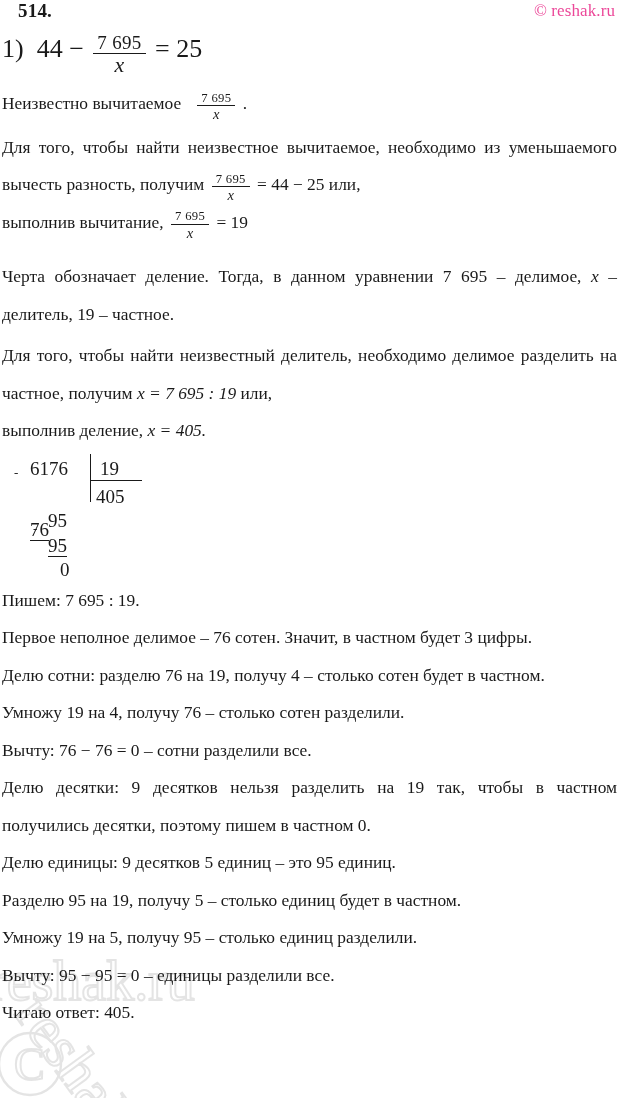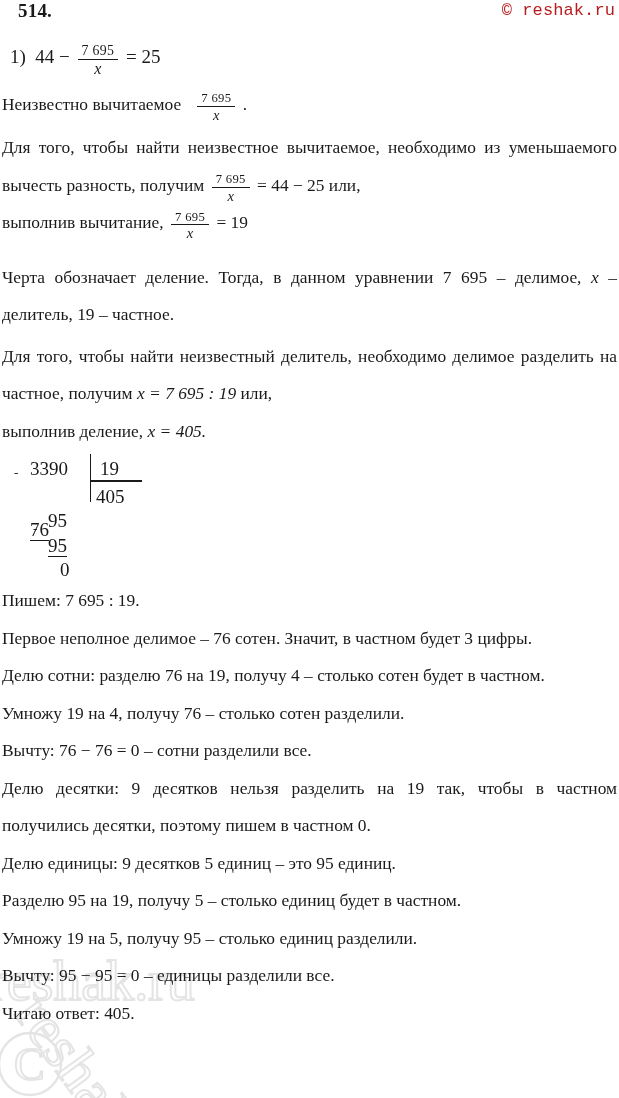--- a/index.html
+++ b/index.html
@@ -26,25 +26,24 @@
     padding: 4px 0 0 0;
   }
 
   
   .wm-corner {
     position: absolute;
     top: 2px;
     right: 4px;
     font-size: 17px;
     line-height: 1;
-    color: #b91c1c;
+    color: #ec4899;
     letter-spacing: 0.1px;
     white-space: nowrap;
     z-index: 5;
-    font-family: Liberation Mono, monospace;
   }
   .wm-big {
     position: absolute;
     left: -14px;
     top: 952px;
     width: 260px;
     height: 150px;
     z-index: 0;
     pointer-events: none;
     opacity: 0.55;
@@ -73,22 +72,22 @@
     font-size: 17.4px;
     line-height: 37.5px;
     text-align: justify;
     text-justify: inter-word;
     white-space: normal;
   }
   p.line.last { text-align: left; }
   p.noj { text-align: left; }
 
   .eqline {
-    margin: 8px;
-    font-size: 19px;
+    margin: 0;
+    font-size: 26px;
     line-height: 37.5px;
   }
 
   
   .frac {
     display: inline-block;
     vertical-align: -0.52em;
     text-align: center;
     line-height: 1;
     margin: 0 3px;
@@ -232,21 +231,21 @@
     <p class="line noj">
       <span>выполнив деление,</span>
       <span class="ital">x = 405.</span>
     </p>
   </div>
 
   <div class="division">
 
     <span class="minus-sm" style="left:14px; top:16px;">-</span>
 
-    <span class="cell" style="left:30px; top:9px;">3390</span>
+    <span class="cell" style="left:30px; top:9px;">6176</span>
 
     <span class="vbar" style="left:90px; top:4px; height:48px;"></span>
 
     <span class="cell" style="left:100px; top:9px;">19</span>
 
     <span class="hbar" style="left:90px; top:30px; width:52px;"></span>
 
     <span class="cell" style="left:96px; top:37px;">405</span>
 
     <span class="cell uline" style="left:30px; top:37px;margin-top:33px;">76</span>

